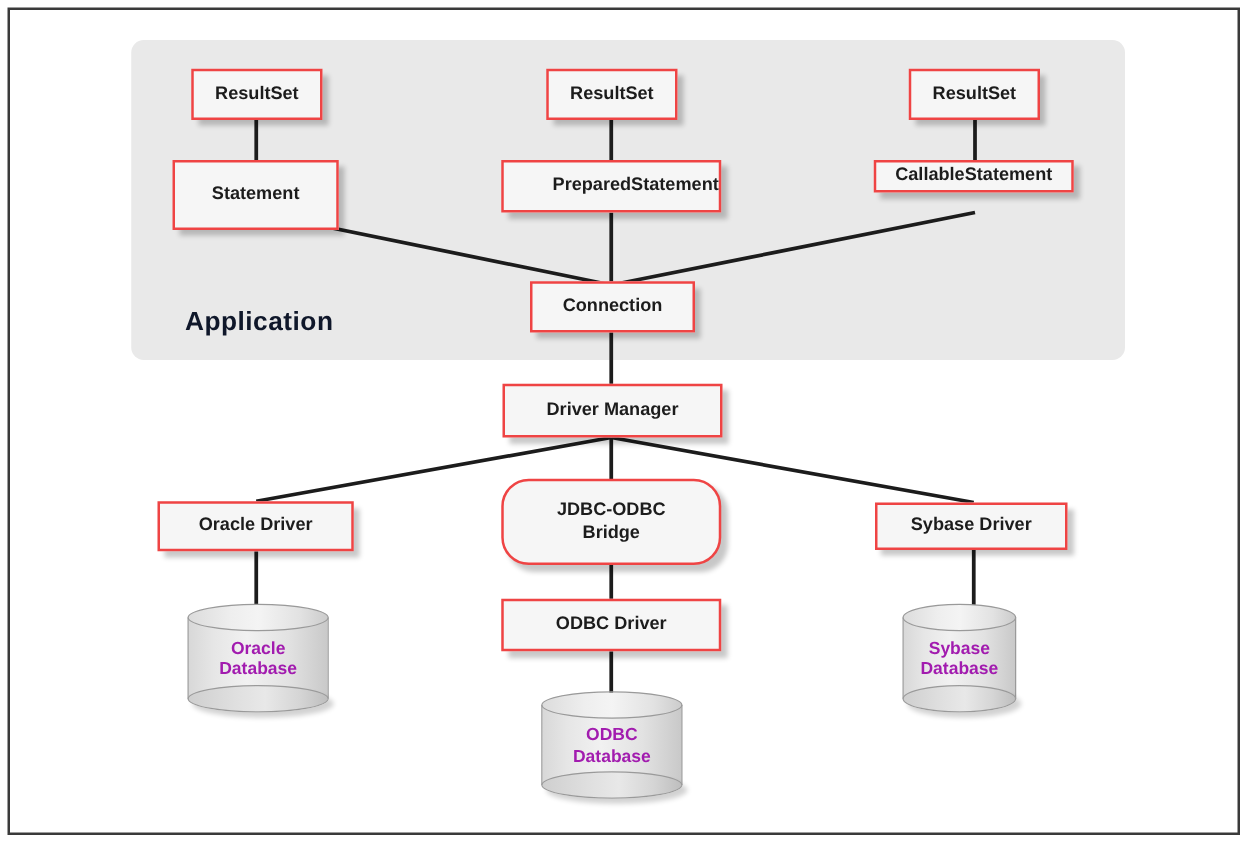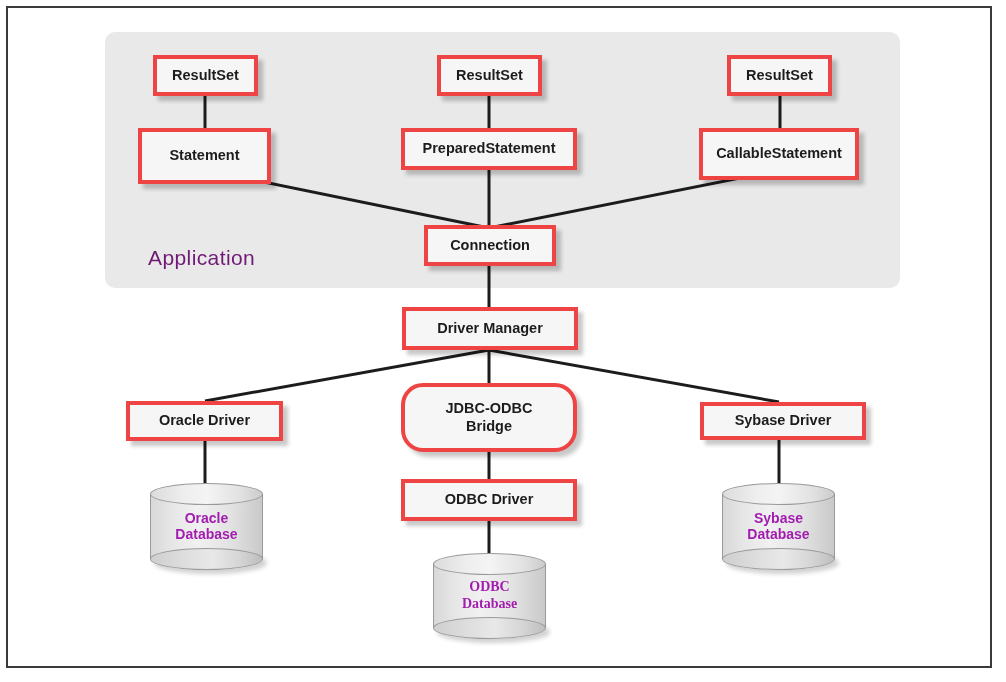--- a/index.html
+++ b/index.html
@@ -36,40 +36,40 @@
     width: 795px;
     height: 256px;
     background: #e9e9e9;
     border-radius: 10px;
   }
   #app-label {
     position: absolute;
     left: 148px;
     top: 246px;
     font-size: 21px;
-    font-weight: normal;
-    color: #701a75;
+    font-weight: bold;
+    color: #0f172a;
     letter-spacing: 0.4px;
     font-family: "Liberation Sans", sans-serif;
     white-space: nowrap;
   }
   
   #wires {
     position: absolute;
     left: 0;
     top: 0;
     width: 1006px;
     height: 682px;
     pointer-events: none;
   }
   
   .node {
     position: absolute;
     box-sizing: border-box;
-    border: 4px solid #ef4444;
+    border: 2px solid #ef4444;
     background: #f6f6f6;
     display: flex;
     align-items: center;
     justify-content: center;
     text-align: center;
     font-family: "Liberation Sans", sans-serif;
     font-size: 14.5px;
     font-weight: bold;
     color: #1c1c1c;
     line-height: 1.18;
@@ -177,67 +177,67 @@
   <div class="node" style="left:437px; top:55px; width:105px; height:41px;">
     <span>ResultSet</span>
   </div>
   <div class="node" style="left:727px; top:55px; width:105px; height:41px;">
     <span>ResultSet</span>
   </div>
 
   <div class="node" style="left:138px; top:128px; width:133px; height:56px;">
     <span>Statement</span>
   </div>
-  <div class="node" style="left:401px; top:128px; width:176px; height:42px;">
+  <div class="node" style="left:401px; top:128px; width:176px; height:42px;text-align:right;">
     <span>PreparedStatement</span>
   </div>
-  <div class="node" style="left:699px; top:128px; width:160px; height:52px;">
+  <div class="node" style="left:699px; top:128px; width:160px; height:26px;">
     <span>CallableStatement</span>
   </div>
 
   <div class="node" style="left:424px; top:225px; width:132px; height:41px;">
     <span>Connection</span>
   </div>
 
   <div class="node" style="left:402px; top:307px; width:176px; height:43px;">
     <span>Driver Manager</span>
   </div>
 
   <div class="node" style="left:126px; top:401px; width:157px; height:40px;justify-content:flex-end;">
     <span>Oracle Driver</span>
   </div>
   <div class="node" style="left:401px; top:383px; width:176px; height:69px;border-radius:22px;">
     <span>JDBC-ODBC
 Bridge</span>
   </div>
-  <div class="node" style="left:700px; top:402px; width:166px; height:38px;">
+  <div class="node" style="left:700px; top:402px; width:154px; height:38px;">
     <span>Sybase Driver</span>
   </div>
 
   <div class="node" style="left:401px; top:479px; width:176px; height:42px;">
     <span>ODBC Driver</span>
   </div>
 
   <div class="cylinder" style="left:150px; top:483px; width:113px; height:87px;">
     <div class="cyl-body"></div>
     <div class="cyl-bottom"></div>
     <div class="cyl-top"></div>
     <div class="cyl-label">Oracle
 Database</div>
   </div>
 
-  <div class="cylinder" style="left:433px; top:553px; width:113px; height:86px;font-family:Liberation Serif, serif;">
+  <div class="cylinder" style="left:433px; top:553px; width:113px; height:86px;">
     <div class="cyl-body"></div>
     <div class="cyl-bottom"></div>
     <div class="cyl-top"></div>
     <div class="cyl-label">ODBC
 Database</div>
   </div>
 
-  <div class="cylinder" style="left:722px; top:483px; width:113px; height:87px;">
+  <div class="cylinder" style="left:722px; top:483px; width:91px; height:87px;">
     <div class="cyl-body"></div>
     <div class="cyl-bottom"></div>
     <div class="cyl-top"></div>
     <div class="cyl-label">Sybase
 Database</div>
   </div>
 
 </div>
 
 </body></html>

